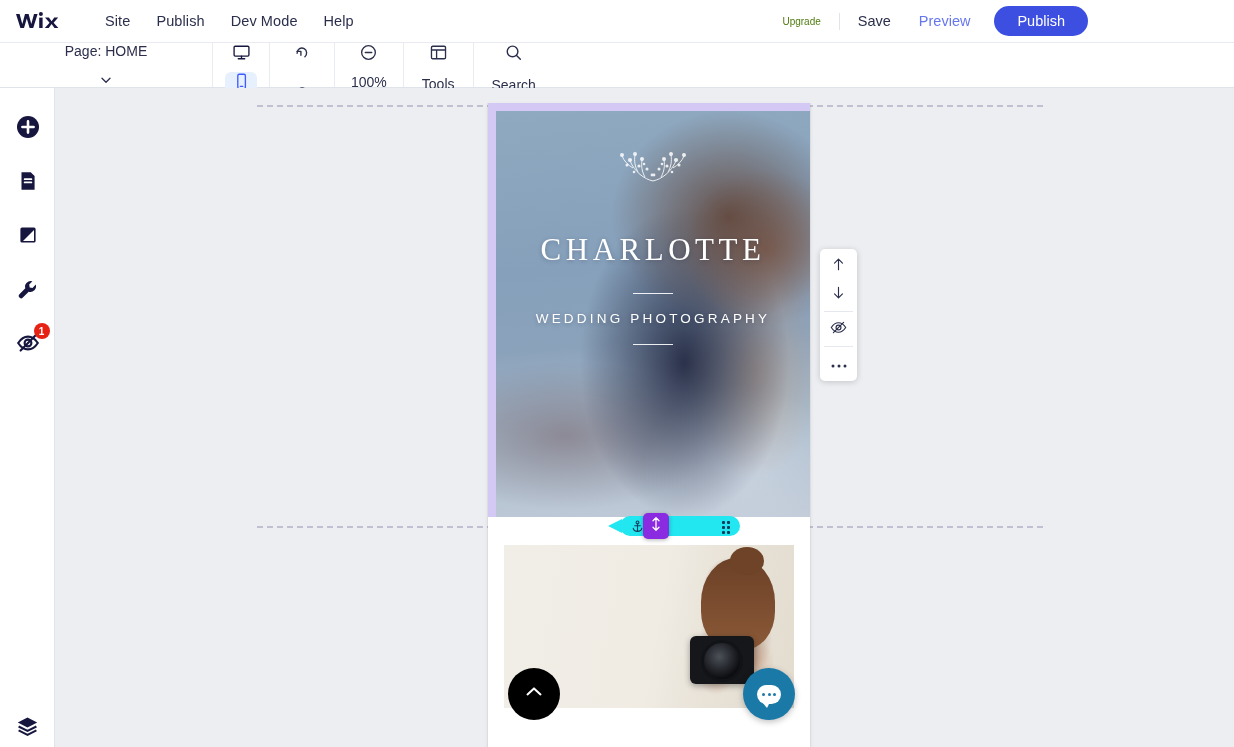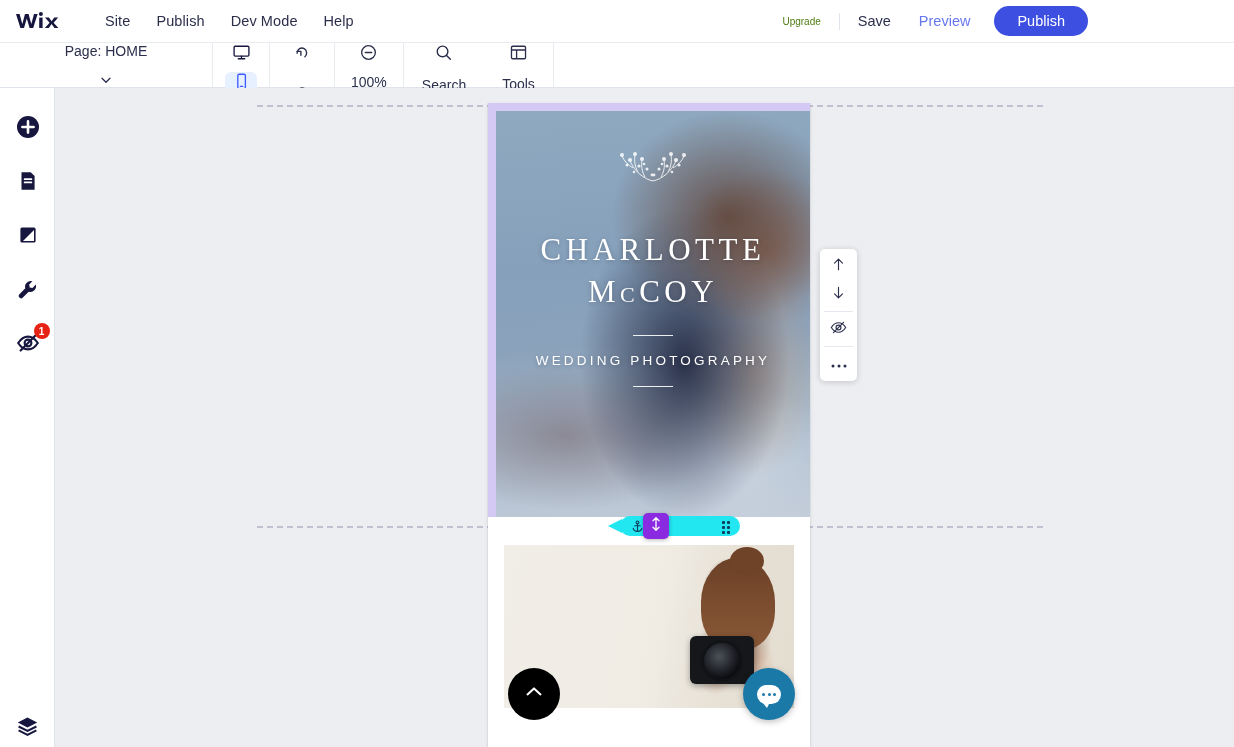--- a/index.html
+++ b/index.html
@@ -397,38 +397,38 @@
   <div class="tb2-cell zoomcell">
     <span>
       <svg width="19" height="19" viewBox="0 0 20 20">
           <circle cx="10" cy="10" r="7.2" fill="none" stroke="#2b2f4c" stroke-width="1.4"></circle>
           <path d="M6.6 10 L13.4 10" stroke="#2b2f4c" stroke-width="1.4" stroke-linecap="round"></path>
         </svg>
     </span>
     <span class="zoom-label">100%</span>
   </div>
 
+  <div class="tb2-cell toolscell">
+    <span>
+      <svg width="19" height="19" viewBox="0 0 20 20">
+          <rect x="2.6" y="3.4" width="14.8" height="13.2" rx="1.4" fill="none" stroke="#2b2f4c" stroke-width="1.4"></rect>
+          <path d="M2.6 7.4 L17.4 7.4 M8 7.4 L8 16.6" stroke="#2b2f4c" stroke-width="1.4"></path>
+        </svg>
+    </span>
+    <span class="tools-label">Tools</span>
+  </div>
+
   <div class="tb2-cell searchcell">
     <span>
       <svg width="19" height="19" viewBox="0 0 20 20">
           <circle cx="9" cy="8.9" r="5.6" fill="none" stroke="#2b2f4c" stroke-width="1.5"></circle>
           <path d="M13.2 13.1 L17.2 17.1" stroke="#2b2f4c" stroke-width="1.5" stroke-linecap="round"></path>
         </svg>
     </span>
     <span class="search-label">Search</span>
-  </div>
-
-  <div class="tb2-cell toolscell">
-    <span>
-      <svg width="19" height="19" viewBox="0 0 20 20">
-          <rect x="2.6" y="3.4" width="14.8" height="13.2" rx="1.4" fill="none" stroke="#2b2f4c" stroke-width="1.4"></rect>
-          <path d="M2.6 7.4 L17.4 7.4 M8 7.4 L8 16.6" stroke="#2b2f4c" stroke-width="1.4"></path>
-        </svg>
-    </span>
-    <span class="tools-label">Tools</span>
   </div>
 </div>
 
 <div class="sidebar">
 
   <div class="sb-item" style="top:19px">
     <span class="sb-icon-wrap">
       <svg width="26" height="26" viewBox="0 0 26 26">
           <circle cx="13" cy="13" r="11" fill="#16163f"></circle>
           <path d="M13 7.4 L13 18.6 M7.4 13 L18.6 13" stroke="#ffffff" stroke-width="2.6" stroke-linecap="round"></path>
@@ -528,21 +528,20 @@
               <circle cx="26" cy="31" r="1.3"></circle>
                 <circle cx="64" cy="31" r="1.3"></circle>
               <circle cx="36" cy="23" r="1.3"></circle>
                 <circle cx="54" cy="23" r="1.3"></circle>
             </g>
           </svg>
         </span>
 
         <div class="hero-title">
           <div>CHARLOTTE</div>
-          <div class="mc"><span>M</span><small>C</small><span>COY</span></div>
         </div>
 
         <div class="hero-rule"></div>
         <div class="hero-sub">WEDDING PHOTOGRAPHY</div>
         <div class="hero-rule2"></div>
       </div>
     </div>
   </div>
 
   <div class="draghandle">

